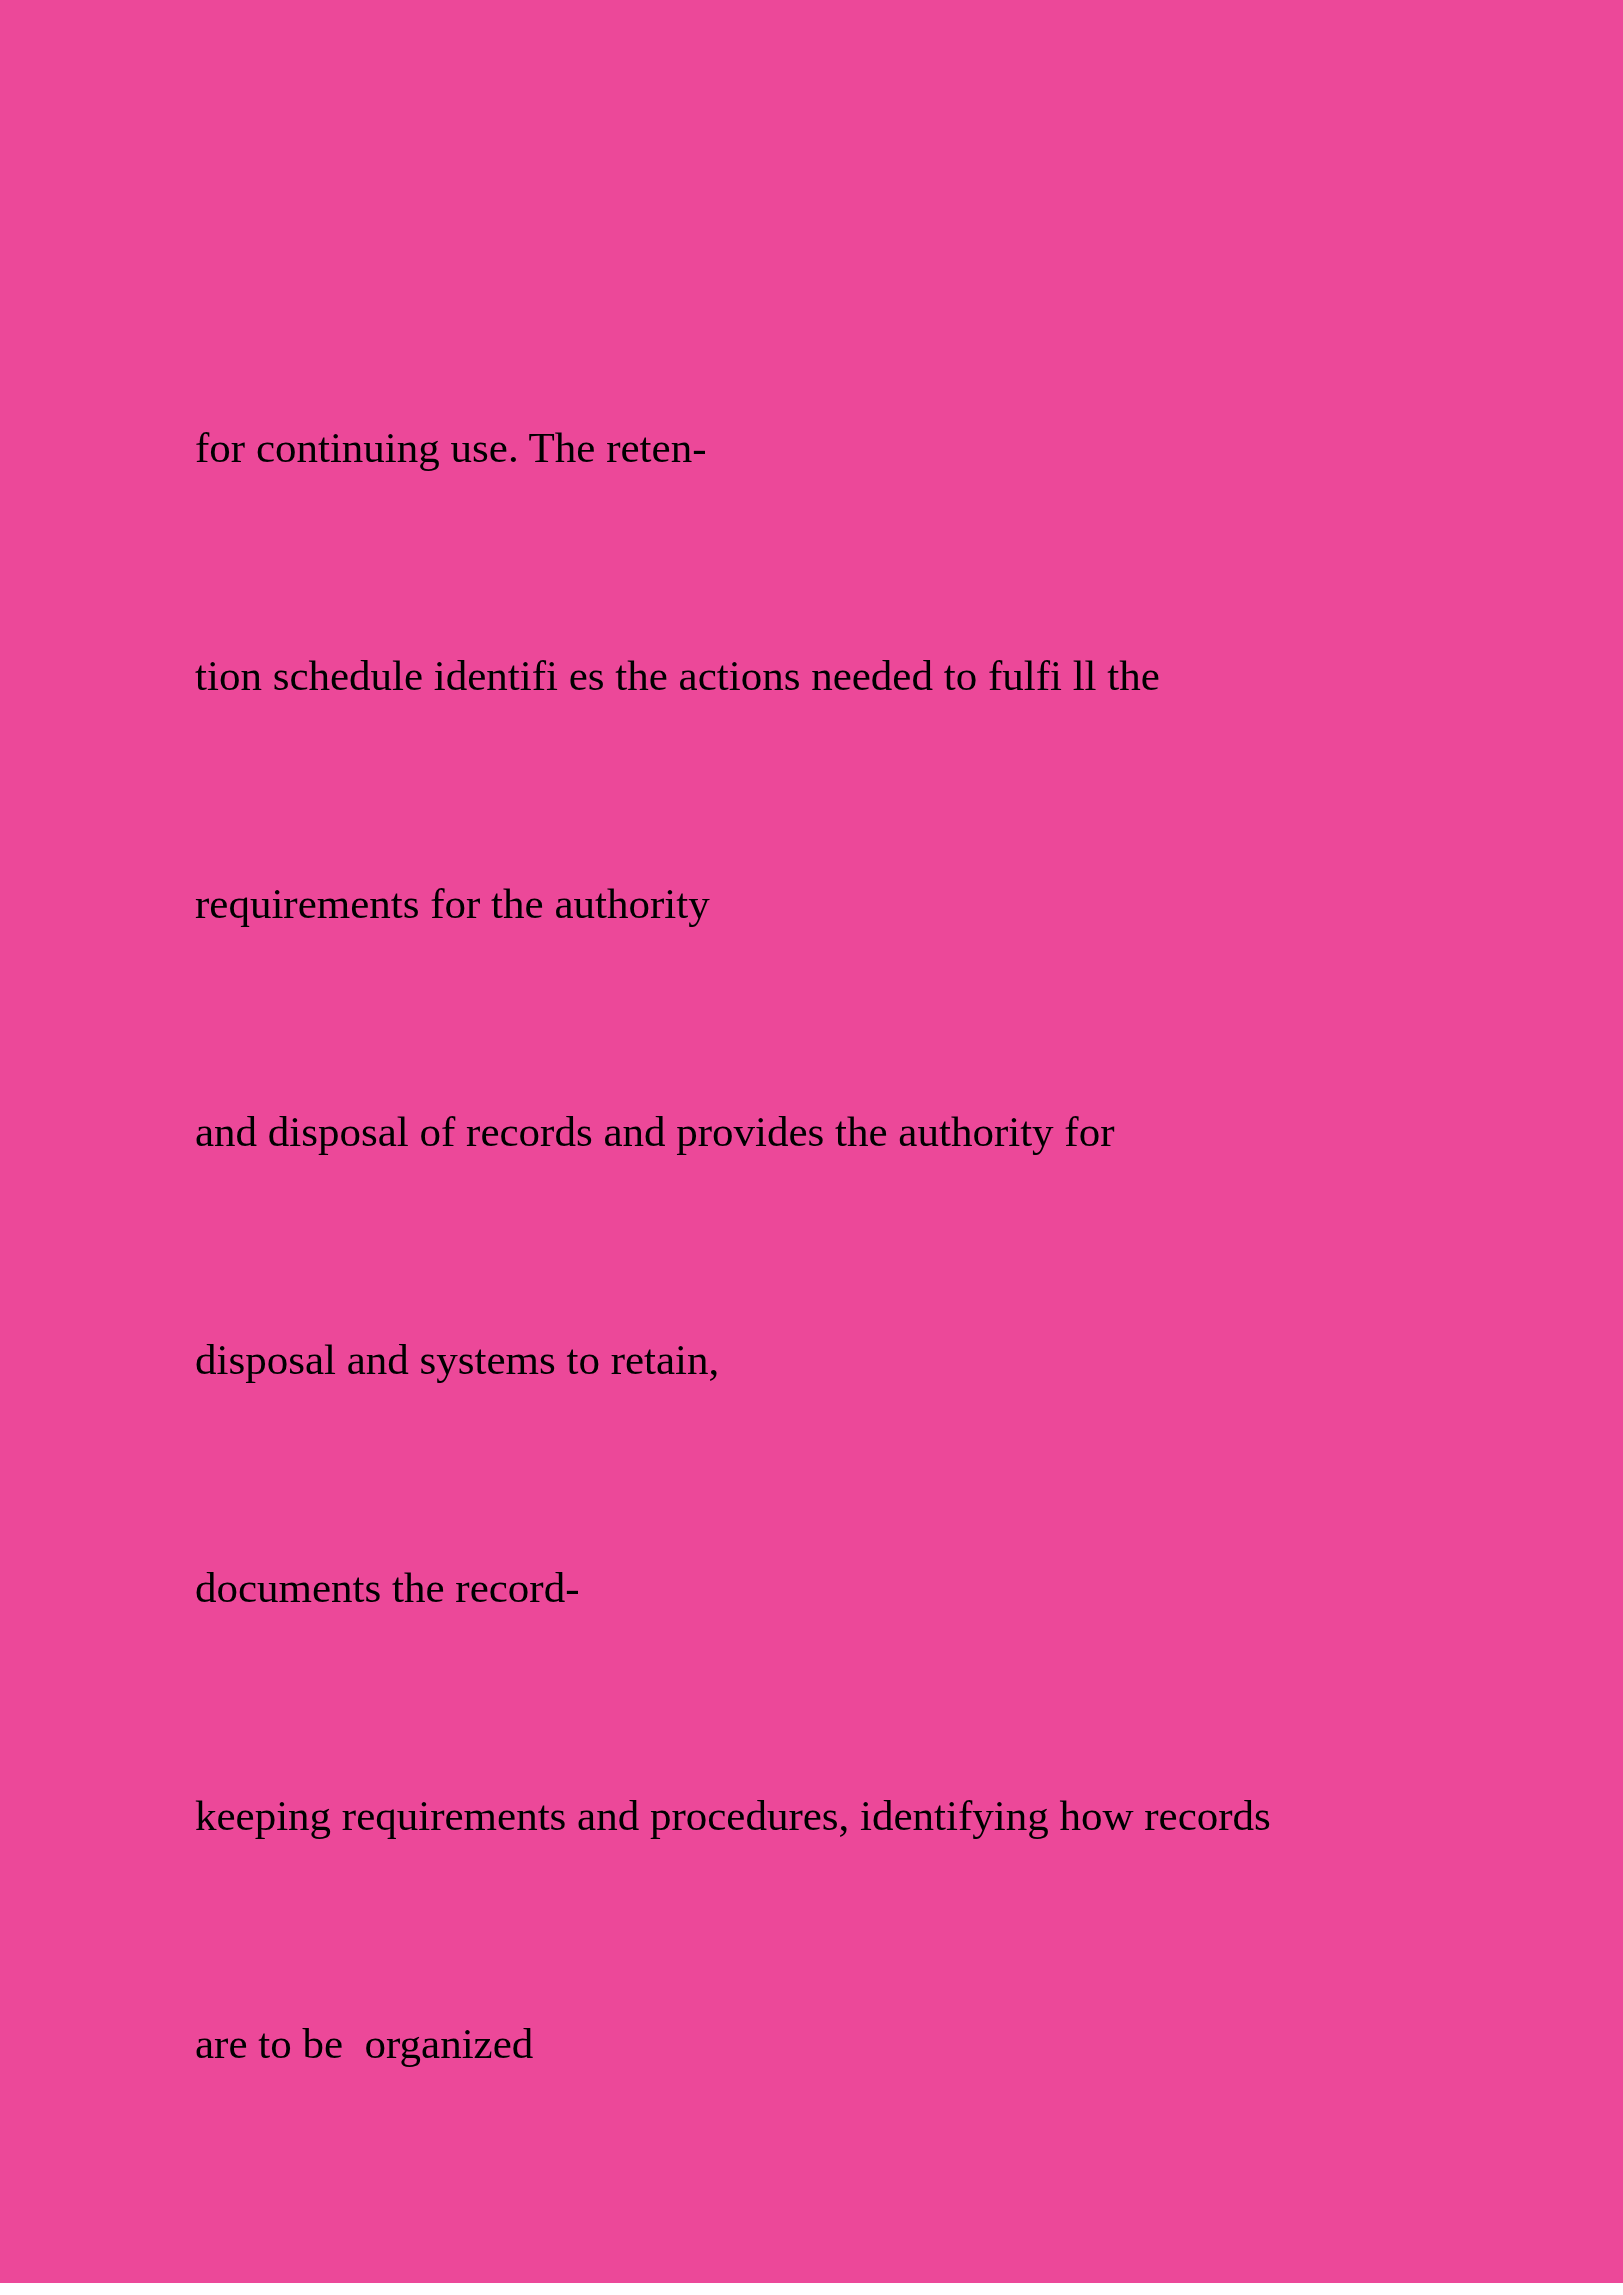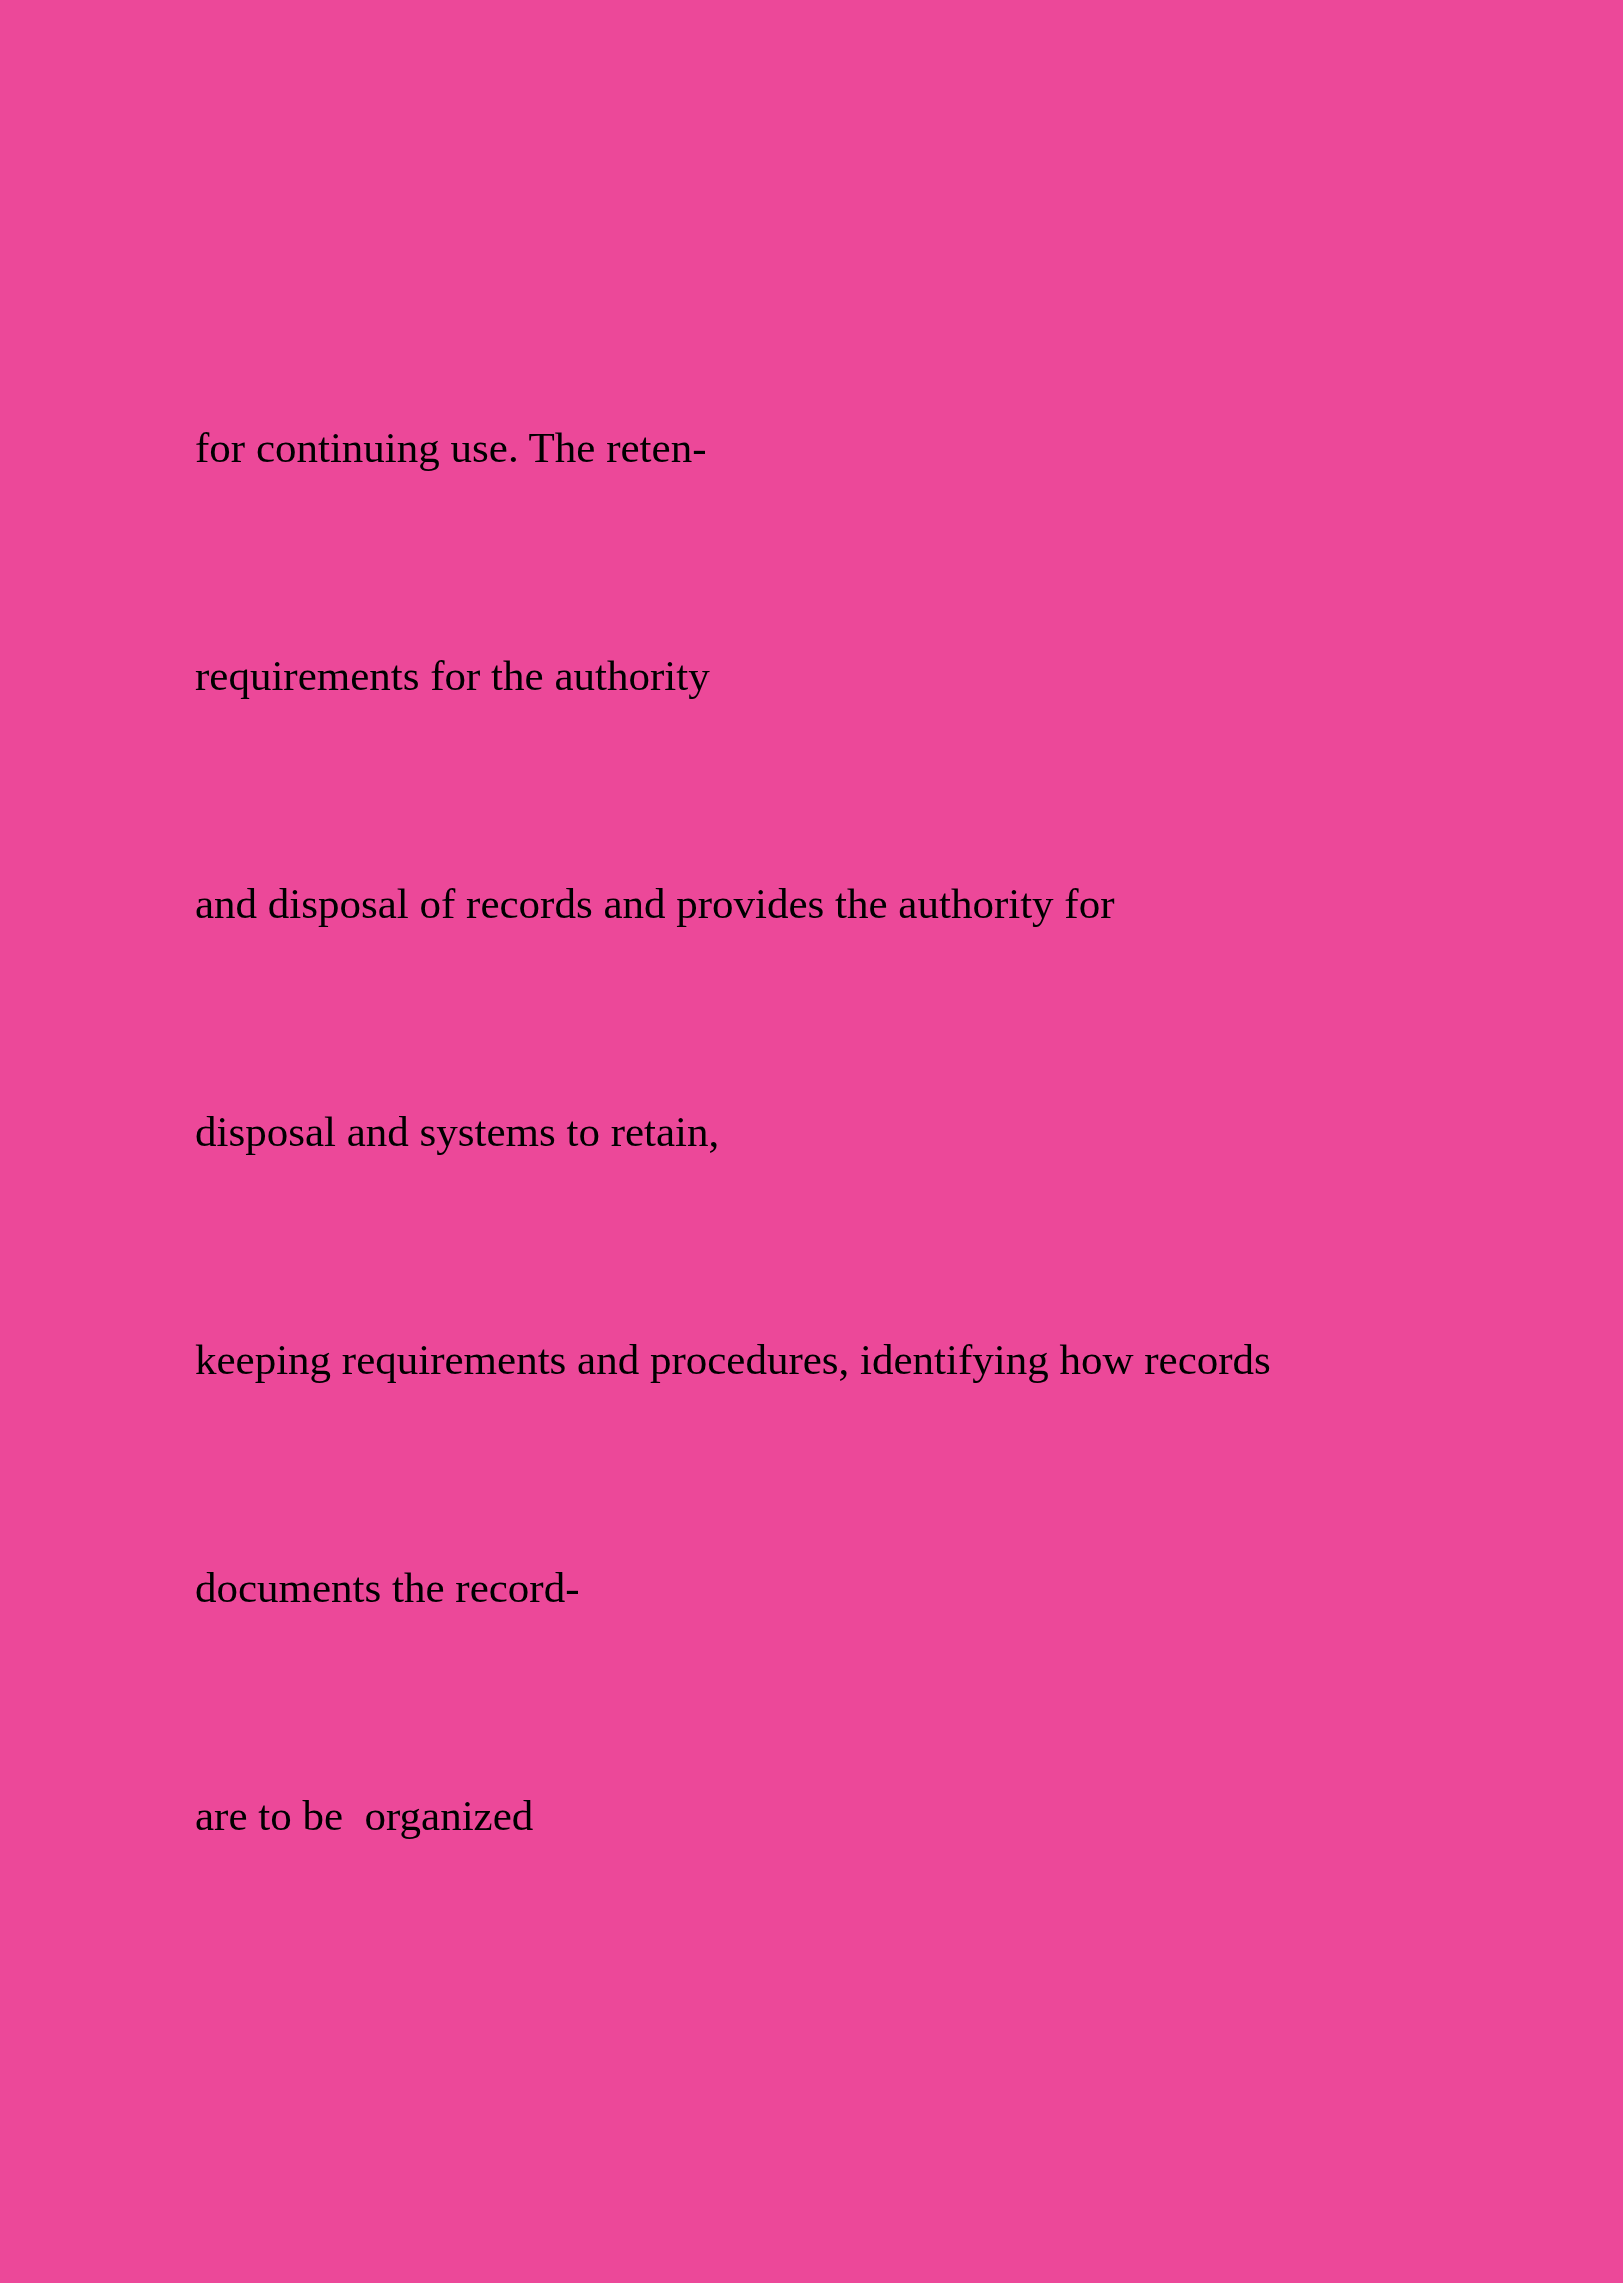--- a/index.html
+++ b/index.html
@@ -33,25 +33,26 @@
     height: 76px;
   }
 </style>
 </head>
 <body>
 
 <main class="page">
   <div class="textblock">
 
     <div class="line">for continuing use. The reten-</div>
+    <div class="line">tion schedule identifi es the actions needed to fulfi ll the</div>
     <div class="line">requirements for the authority</div>
     <div class="line">and disposal of records and provides the authority for</div>
     <div class="line">disposal and systems to retain,</div>
+    <div class="line">documents the record-</div>
     <div class="line">keeping requirements and procedures, identifying how records</div>
-    <div class="line">documents the record-</div>
     <div class="line">are to be  organized</div>
 
     
 
     
 
     
 
     
     

